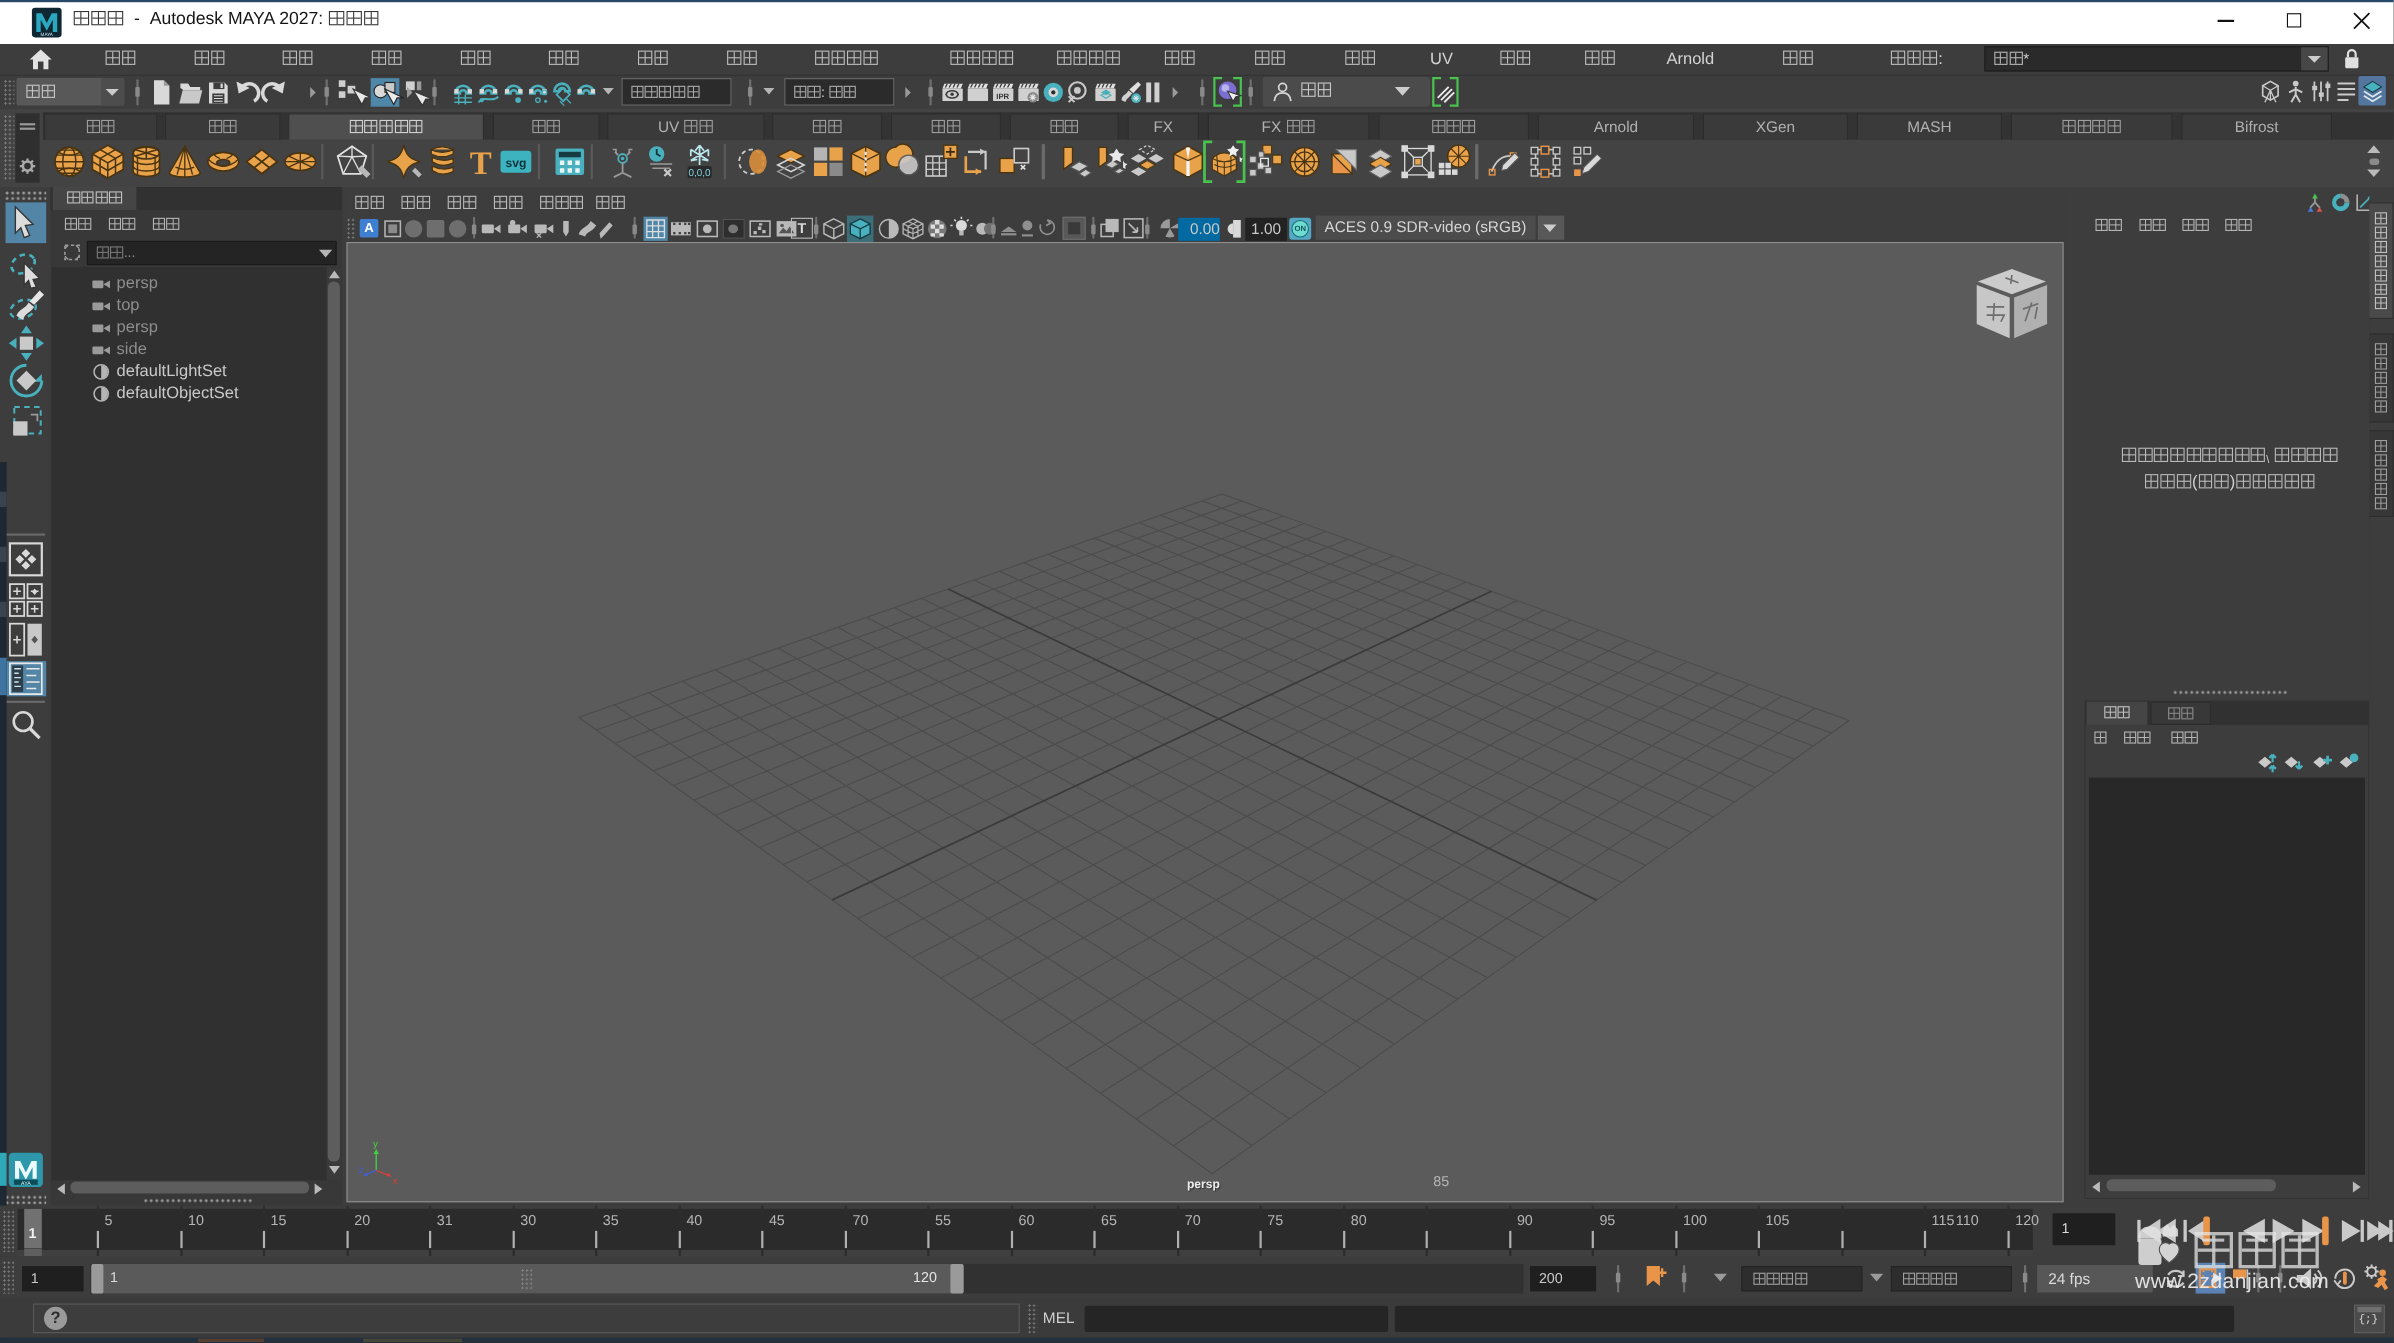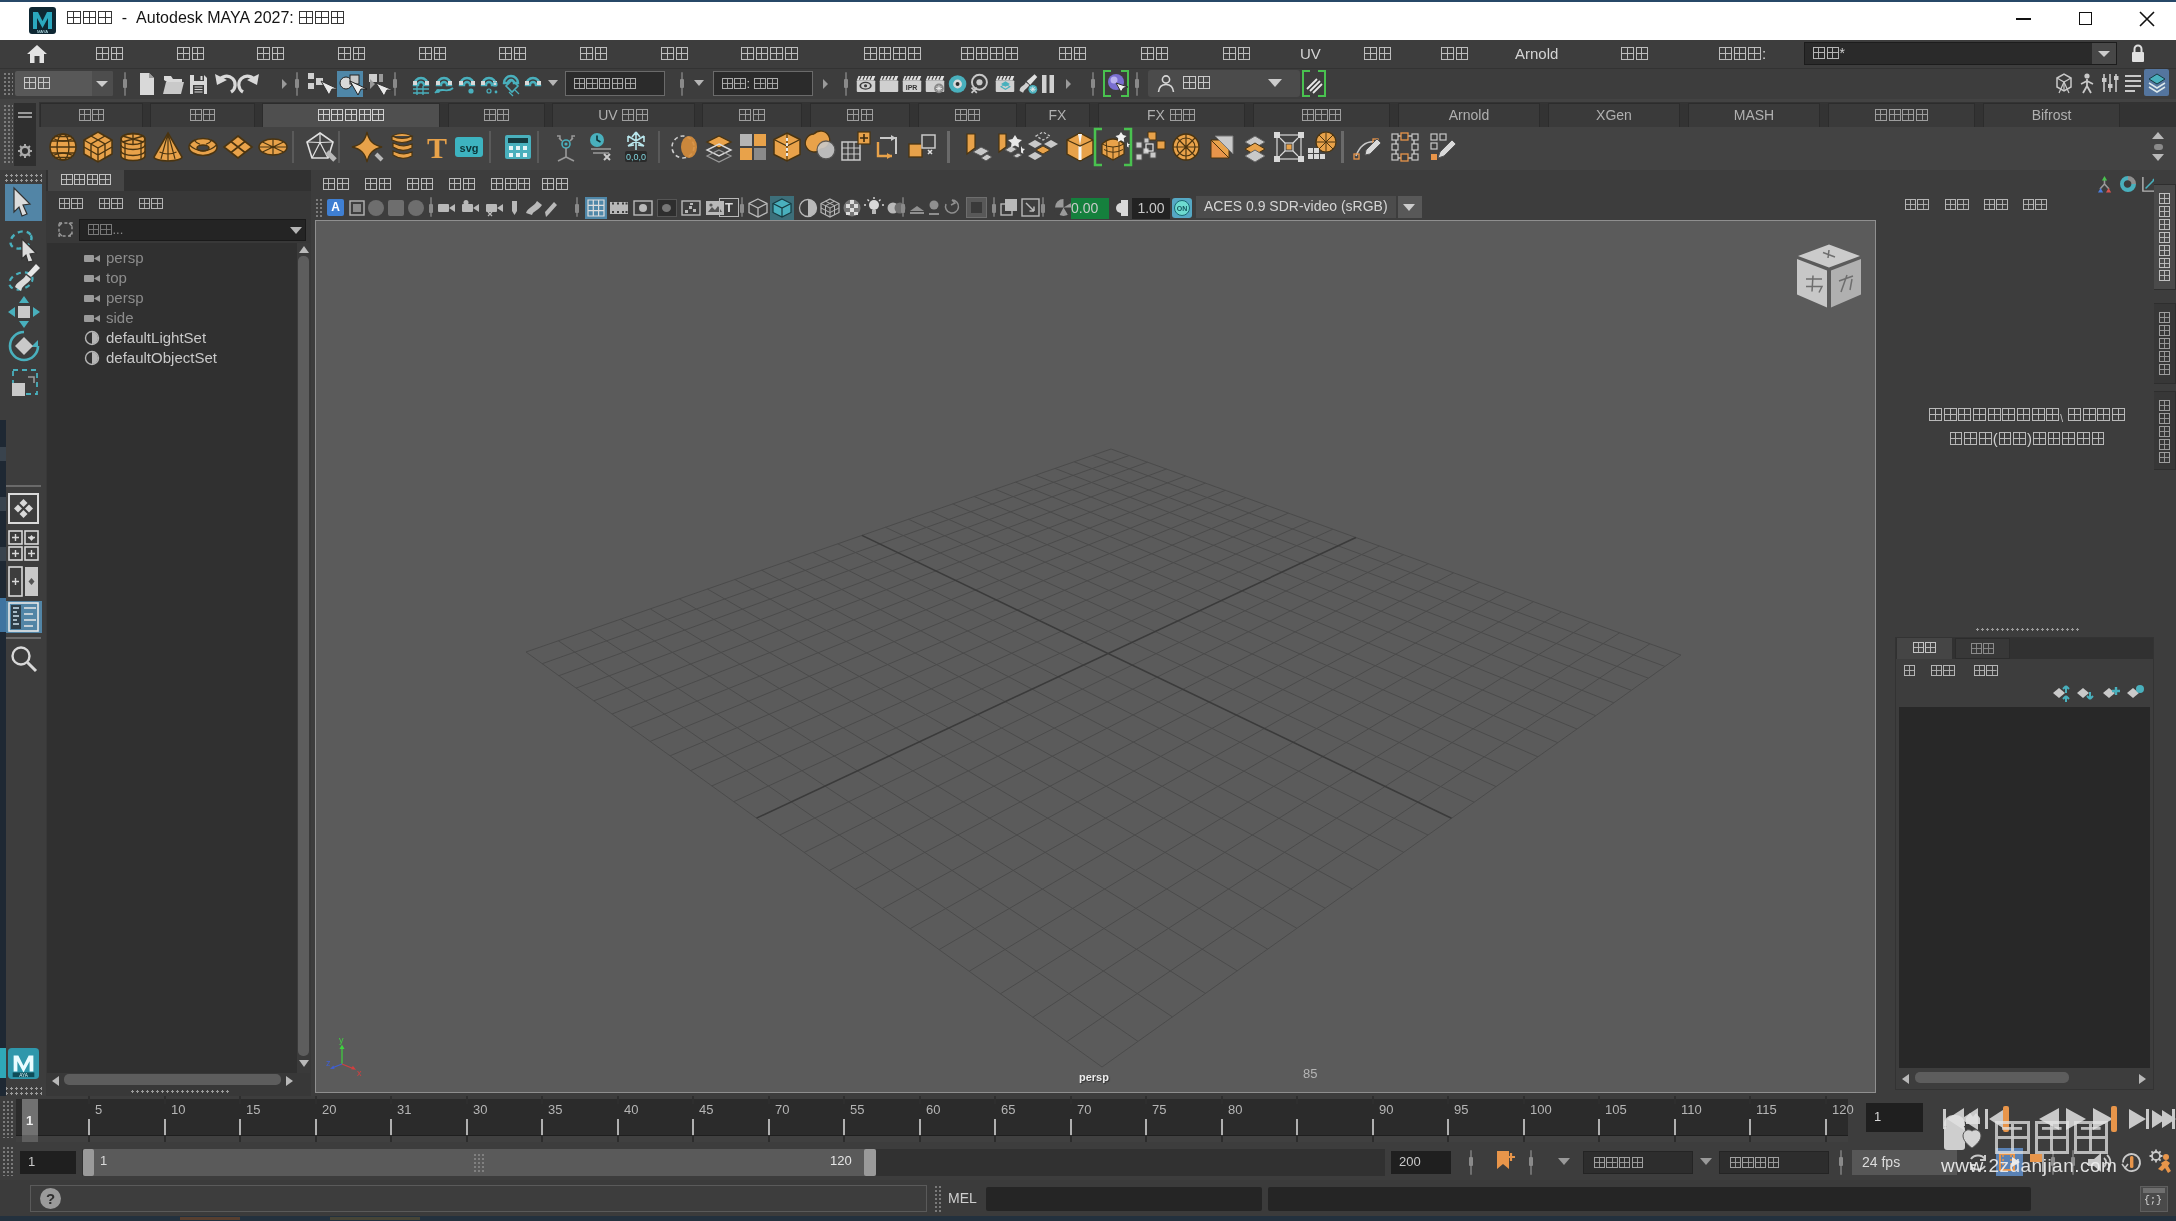--- a/index.html
+++ b/index.html
@@ -761,21 +761,21 @@
 <svg class="ab" style="left:1021px;top:198px" width="20" height="20" viewBox="0 0 20 20">
 <rect x="1" y="1" width="17" height="17" fill="none" stroke="#b9b9b9" stroke-width="1.4"></rect>
 <path d="M5 5 L13 13 M13 13 v-4.5 M13 13 h-4.5" stroke="#b9b9b9" stroke-width="1.5" fill="none"></path>
   </svg>
 <div class="vbar" style="left:1042px;top:197px;height:20px"></div>
 <div class="vbarknob" style="left:1041px;top:204px"></div>
 <svg class="ab" style="left:1054px;top:198px" width="19" height="19" viewBox="0 0 19 19">
 <circle cx="9.5" cy="9.5" r="8.5" fill="#9a9a9a"></circle>
 <path d="M9.5 9.5 L9.5 0 A9.5 9.5 0 0 1 17 5 Z M9.5 9.5 L19 9.5 A9.5 9.5 0 0 1 14 17 Z M9.5 9.5 L5 18 A9.5 9.5 0 0 1 0 9.5 Z" fill="#3d3d3d"></path>
   </svg>
-<div class="ab" style="left:1071px;top:198px;width:38px;height:21px;background:#15803d;color:#c9c9c9;font-size:14px;line-height:20px;text-align:left">0.00</div>
+<div class="ab" style="left:1071px;top:198px;width:38px;height:21px;background:#0369a1;color:#c9c9c9;font-size:14px;line-height:20px;text-align:right">0.00</div>
 <svg class="ab" style="left:1114px;top:199px" width="14" height="18" viewBox="0 0 14 18">
 <rect x="7" y="1" width="7" height="16" fill="#d9d9d9"></rect>
     <path d="M7 4 a5 5 0 0 0 0 10 Z" fill="#d9d9d9"></path>
   </svg>
 <div class="ab" style="left:1132px;top:198px;width:38px;height:21px;background:#222;color:#c9c9c9;font-size:14px;line-height:20px;text-align:center">1.00</div>
 <div class="ab" style="left:1172px;top:198px;width:20px;height:20px;background:#55a8c4;border-radius:3px"></div>
 <div class="ab" style="left:1174px;top:200px;width:16px;height:16px;background:#6ddbd0;border-radius:50%;color:#14555e;font-size:7px;font-weight:bold;text-align:center;line-height:16px;border:1px solid #1a6a73">ON</div>
 <div class="ab" style="left:1196px;top:196px;width:200px;height:22px;background:#4c4c4c;color:#d5d5d5;font-size:14px;line-height:21px;padding-left:8px">ACES 0.9 SDR-video (sRGB)</div>
 <div class="ab" style="left:1398px;top:196px;width:24px;height:22px;background:#585858"></div>
 <div class="ab" style="left:1403px;top:204px;width:0;height:0;border-top:7px solid #ccc;border-left:6px solid transparent;border-right:6px solid transparent"></div>
@@ -901,21 +901,21 @@
 <div class="ab" style="left:926px;top:1102px;font-size:13px;color:#b5b5b5">60</div>
 <div class="ab" style="left:1001px;top:1102px;font-size:13px;color:#b5b5b5">65</div>
 <div class="ab" style="left:1077px;top:1102px;font-size:13px;color:#b5b5b5">70</div>
 <div class="ab" style="left:1152px;top:1102px;font-size:13px;color:#b5b5b5">75</div>
 <div class="ab" style="left:1228px;top:1102px;font-size:13px;color:#b5b5b5">80</div>
 <div class="ab" style="left:1303px;top:1066px;font-size:13px;color:#b5b5b5">85</div>
 <div class="ab" style="left:1379px;top:1102px;font-size:13px;color:#b5b5b5">90</div>
 <div class="ab" style="left:1454px;top:1102px;font-size:13px;color:#b5b5b5">95</div>
 <div class="ab" style="left:1530px;top:1102px;font-size:13px;color:#b5b5b5">100</div>
 <div class="ab" style="left:1605px;top:1102px;font-size:13px;color:#b5b5b5">105</div>
-<div class="ab" style="left:1681px;top:1102px;font-size:13px;color:#b5b5b5">110</div>
+<div class="ab" style="left:1778px;top:1102px;font-size:13px;color:#b5b5b5">110</div>
 <div class="ab" style="left:1756px;top:1102px;font-size:13px;color:#b5b5b5">115</div>
 <div class="ab" style="left:1832px;top:1102px;font-size:13px;color:#b5b5b5">120</div>
 <div class="ab" style="left:88px;top:1119px;width:2px;height:16px;background:#b0b0b0"></div>
 <div class="ab" style="left:88px;top:1096px;width:2px;height:8px;background:#2e2e2e"></div>
 <div class="ab" style="left:164px;top:1119px;width:2px;height:16px;background:#b0b0b0"></div>
 <div class="ab" style="left:164px;top:1096px;width:2px;height:8px;background:#2e2e2e"></div>
 <div class="ab" style="left:239px;top:1119px;width:2px;height:16px;background:#b0b0b0"></div>
 <div class="ab" style="left:239px;top:1096px;width:2px;height:8px;background:#2e2e2e"></div>
 <div class="ab" style="left:315px;top:1119px;width:2px;height:16px;background:#b0b0b0"></div>
 <div class="ab" style="left:315px;top:1096px;width:2px;height:8px;background:#2e2e2e"></div>

